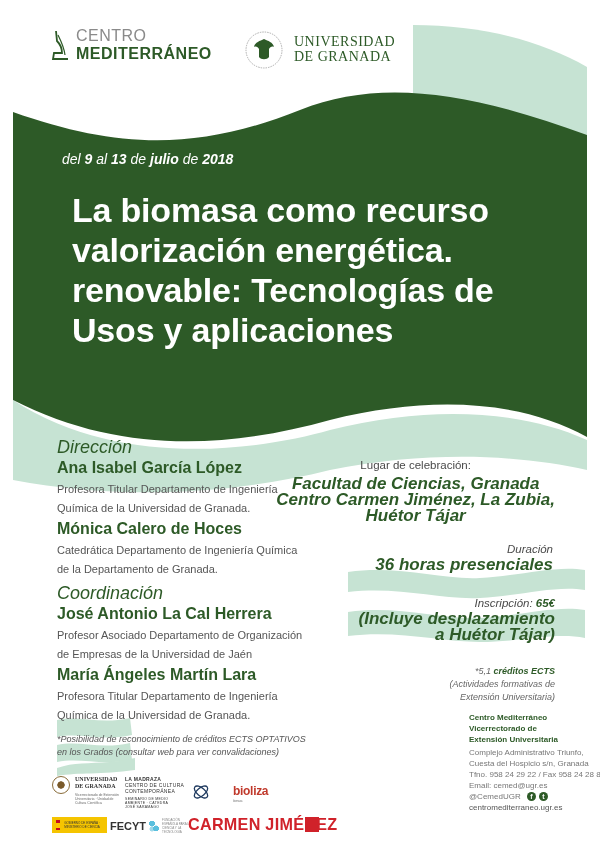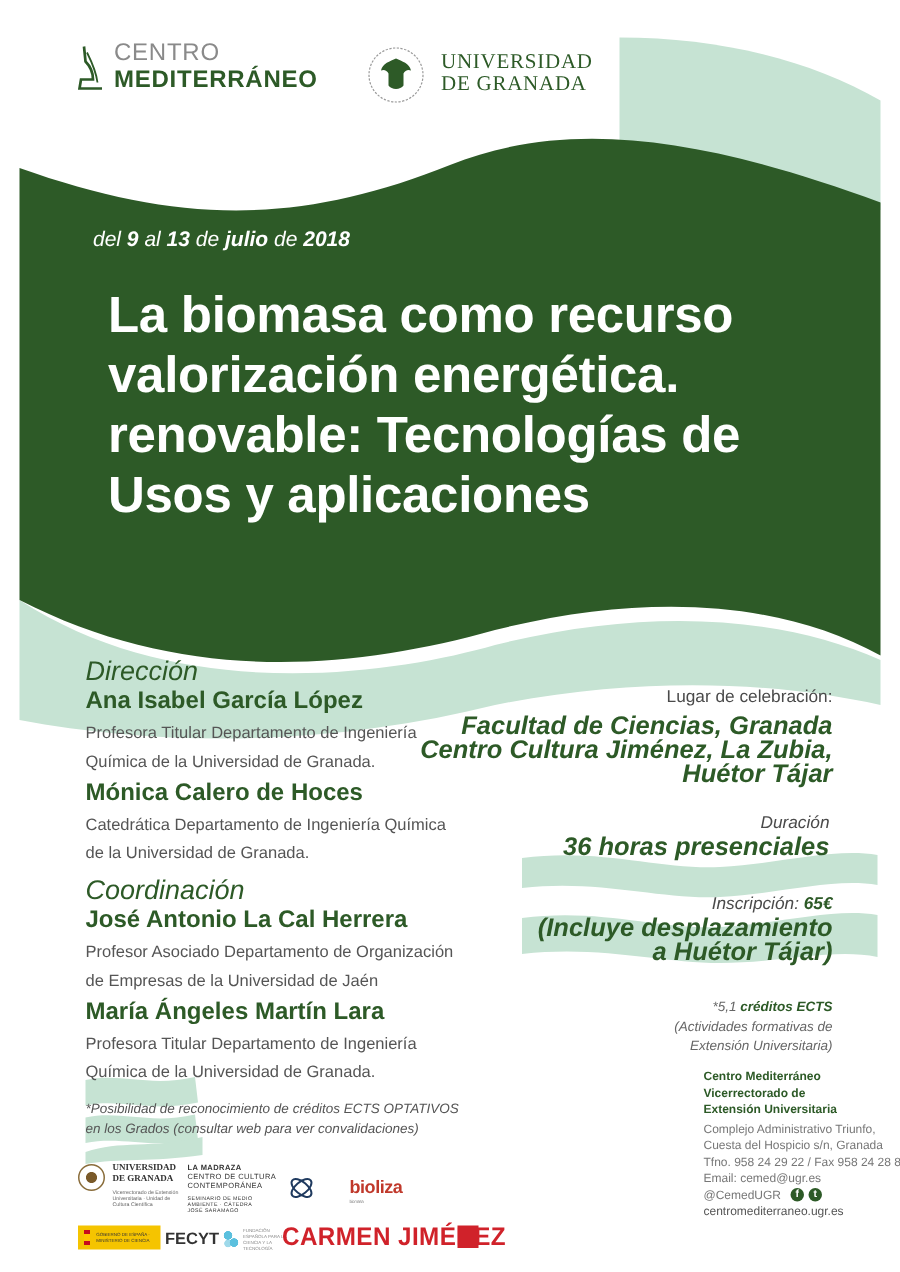--- a/index.html
+++ b/index.html
@@ -121,41 +121,41 @@
 <div class="abs left-col">
   <div class="section-head">Dirección</div>
   <div class="person-name">Ana Isabel García López</div>
   <div class="person-desc">
     <div>Profesora Titular Departamento de  Ingeniería</div>
     <div>Química de la Universidad de Granada.</div>
   </div>
   <div class="person-name">Mónica Calero de Hoces</div>
   <div class="person-desc">
     <div>Catedrática Departamento de Ingeniería Química</div>
-    <div>de la Universidad de Granada.</div>
+    <div>de la Departamento de Granada.</div>
   </div>
   <div class="gap"></div>
   <div class="section-head">Coordinación</div>
   <div class="person-name">José Antonio La Cal Herrera</div>
   <div class="person-desc">
     <div>Profesor Asociado Departamento de Organización</div>
     <div>de Empresas de la Universidad de Jaén</div>
   </div>
   <div class="person-name">María Ángeles Martín Lara</div>
   <div class="person-desc">
     <div>Profesora Titular Departamento de Ingeniería</div>
     <div>Química de la Universidad de Granada.</div>
   </div>
 </div>
 
-<div class="abs right-col" style="top:457px;">
+<div class="abs right-col" style="top:457px;text-align:center;">
   <div class="rc-label">Lugar de celebración:</div>
   <div style="height:3px"></div>
   <div class="rc-bold">Facultad de Ciencias, Granada</div>
-  <div class="rc-bold">Centro Cultura Jiménez, La Zubia,</div>
+  <div class="rc-bold">Centro Carmen Jiménez, La Zubia,</div>
   <div class="rc-bold">Huétor Tájar</div>
 </div>
 
 <div class="abs right-col" style="top:541px; right:47px;">
   <div class="rc-italic">Duración</div>
   <div class="rc-bold">36 horas presenciales</div>
 </div>
 
 <div class="abs right-col" style="top:595px;">
   <div class="rc-italic"><span>Inscripción: </span><b class="rc-bold" style="font-size:11.5px;">65€</b></div>

